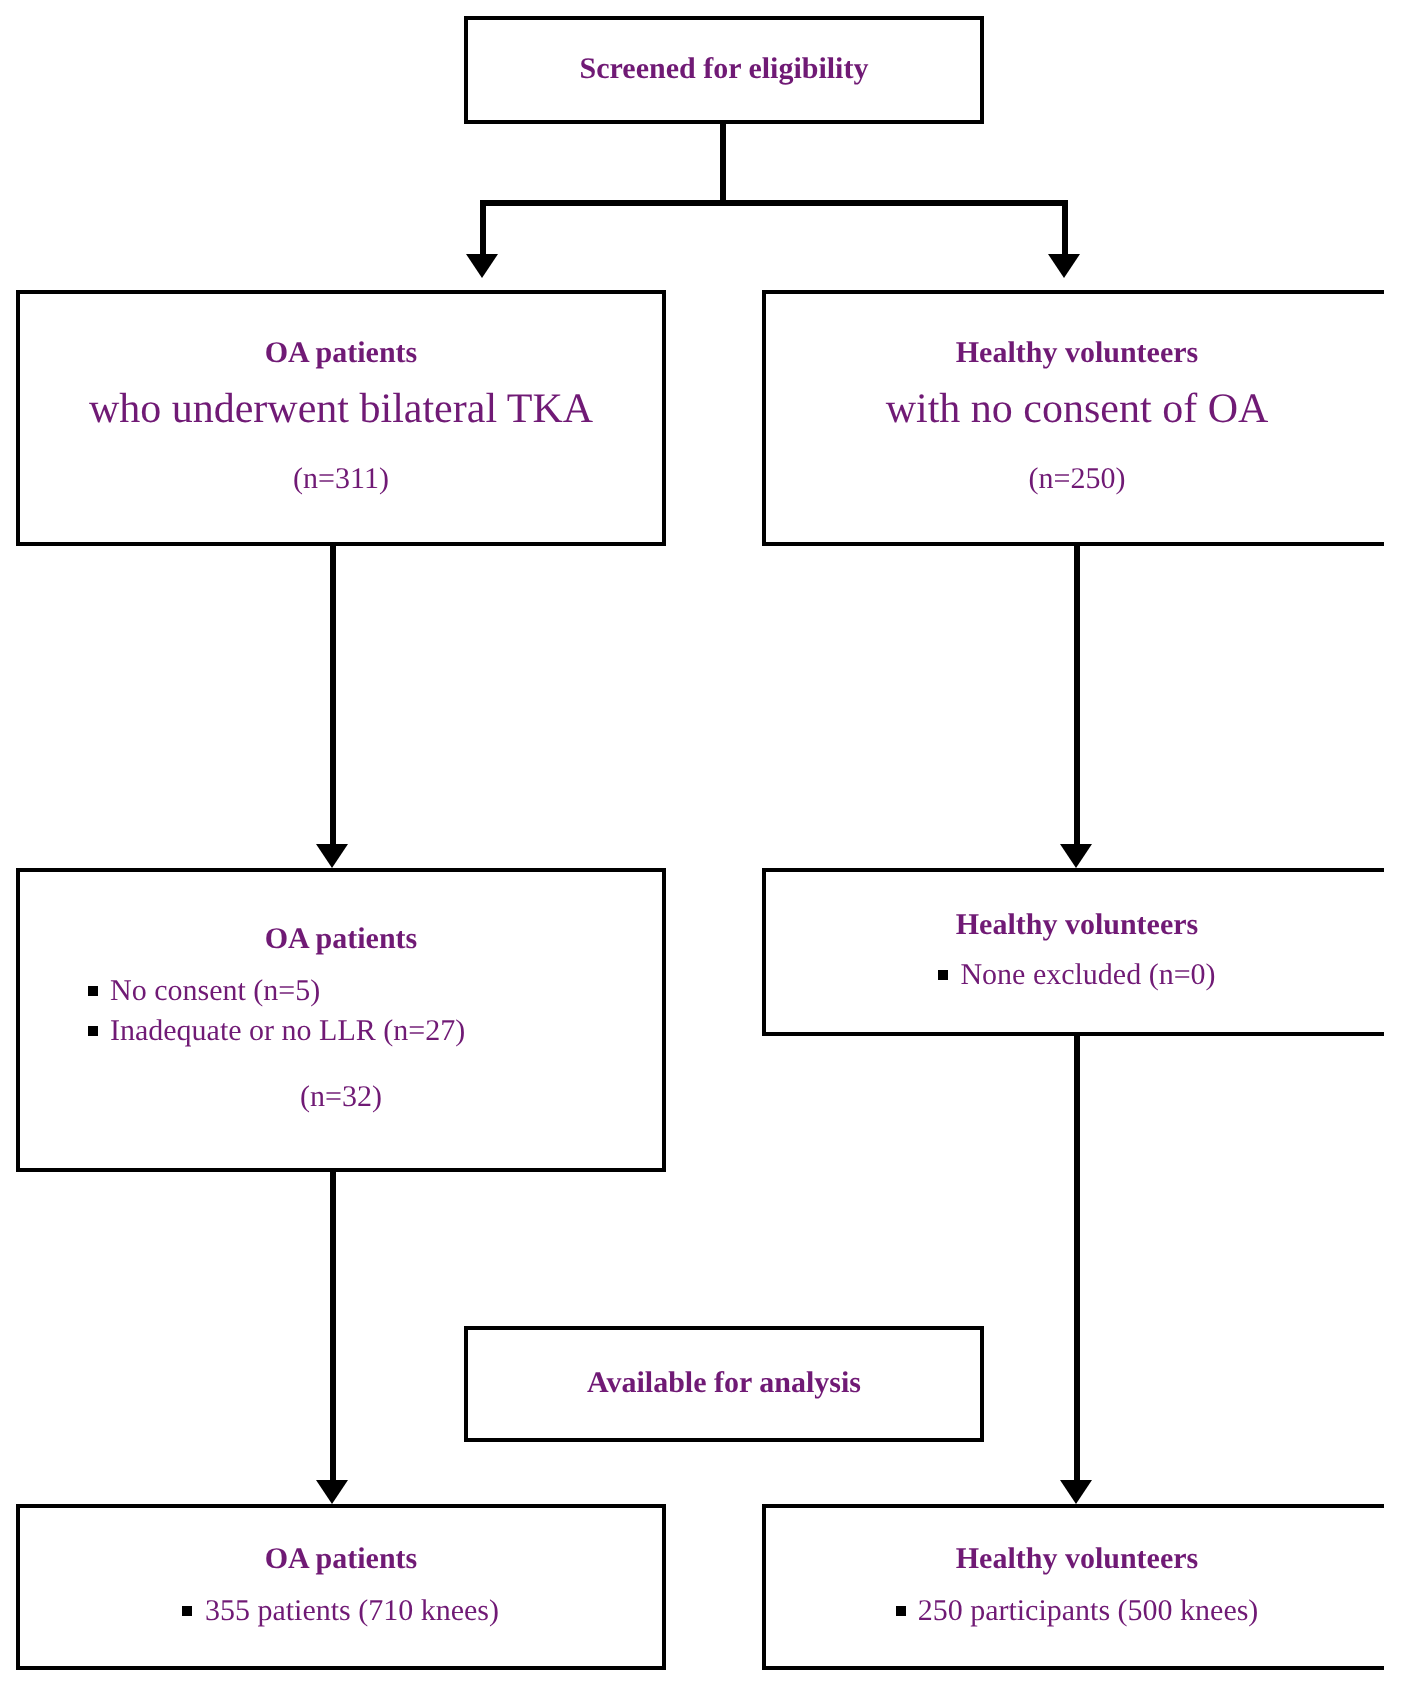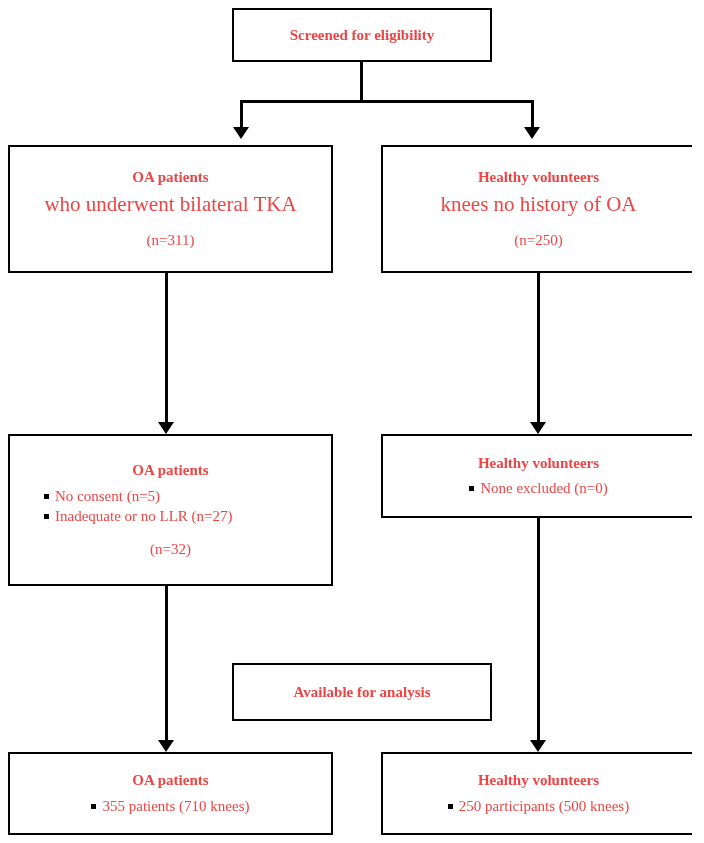--- a/index.html
+++ b/index.html
@@ -6,21 +6,21 @@
     margin: 0;
     padding: 0;
     background: #ffffff;
   }
   #flowchart {
     position: relative;
     width: 692px;
     height: 843px;
     background: #ffffff;
     font-family: "Liberation Serif", serif;
-    color: #ef4444;
+    color: #701a75;
     overflow: hidden;
   }
   .box {
     position: absolute;
     box-sizing: border-box;
     border: 2px solid #000000;
     background: #ffffff;
     display: flex;
     flex-direction: column;
     align-items: center;
@@ -107,21 +107,21 @@
   <div class="arrowhead" style="left:524px; top:127px;"></div>
 
   <div class="box" style="left:8px; top:145px; width:325px; height:128px;">
     <div class="box-title">OA patients</div>
     <div class="box-sub">who underwent bilateral TKA</div>
     <div class="box-count">(n=311)</div>
   </div>
 
   <div class="box" style="left:381px; top:145px; width:315px; height:128px;">
     <div class="box-title">Healthy volunteers</div>
-    <div class="box-sub">knees no history of OA</div>
+    <div class="box-sub">with no consent of OA</div>
     <div class="box-count">(n=250)</div>
   </div>
 
 
   <div class="vline" style="left:165px; top:273px; height:152px;"></div>
   <div class="arrowhead" style="left:158px; top:422px;"></div>
 
   <div class="vline" style="left:537px; top:273px; height:152px;"></div>
   <div class="arrowhead" style="left:530px; top:422px;"></div>
 

